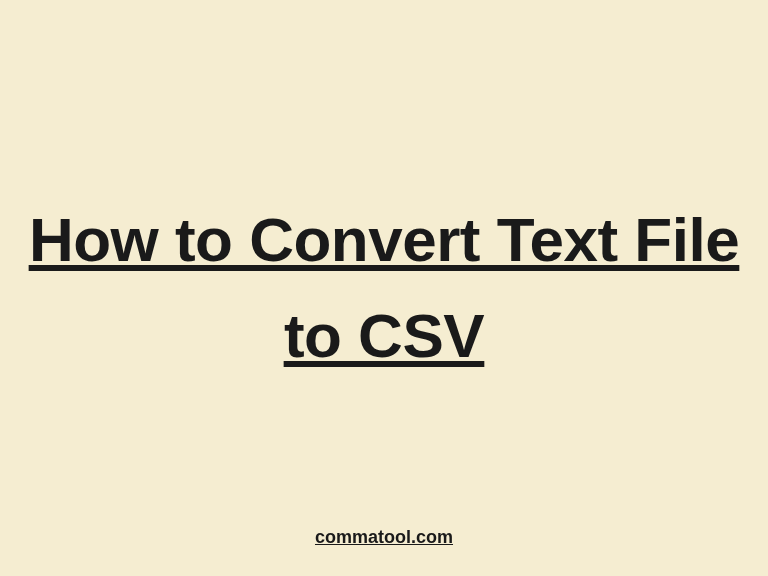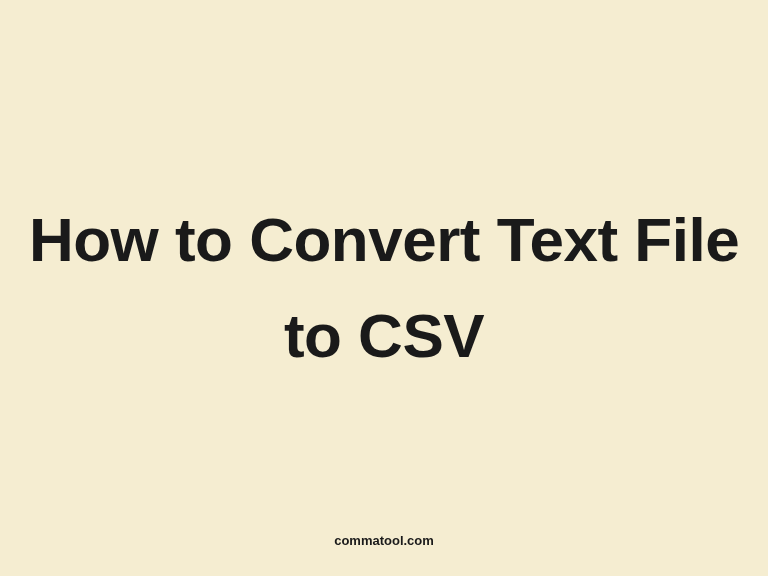--- a/index.html
+++ b/index.html
@@ -1,18 +1,19 @@
 <!DOCTYPE html>
 <html><head>
   <meta charset="utf-8">
   <style>
     * {
       margin: 0;
       padding: 0;
       box-sizing: border-box;
+      text-decoration: underline;
     }
     body {
       width: 768px;
       height: 576px;
       background-color: #f5edd1;
       display: flex;
       flex-direction: column;
       justify-content: center;
       align-items: center;
       font-family: -apple-system, BlinkMacSystemFont, "Segoe UI", Helvetica, Arial, sans-serif;
@@ -24,21 +25,21 @@
       color: #1a1a1a;
       text-align: center;
       line-height: 1.55;
       letter-spacing: -0.5px;
     }
     .footer {
       position: absolute;
       bottom: 28px;
       left: 50%;
       transform: translateX(-50%);
-      font-size: 13px;
+      font-size: 18px;
       font-weight: 700;
       color: #1a1a1a;
     }
   </style>
 </head>
 <body>
 
 <h1 class="title">How to Convert Text File to CSV</h1>
 <div class="footer">commatool.com</div>
 

